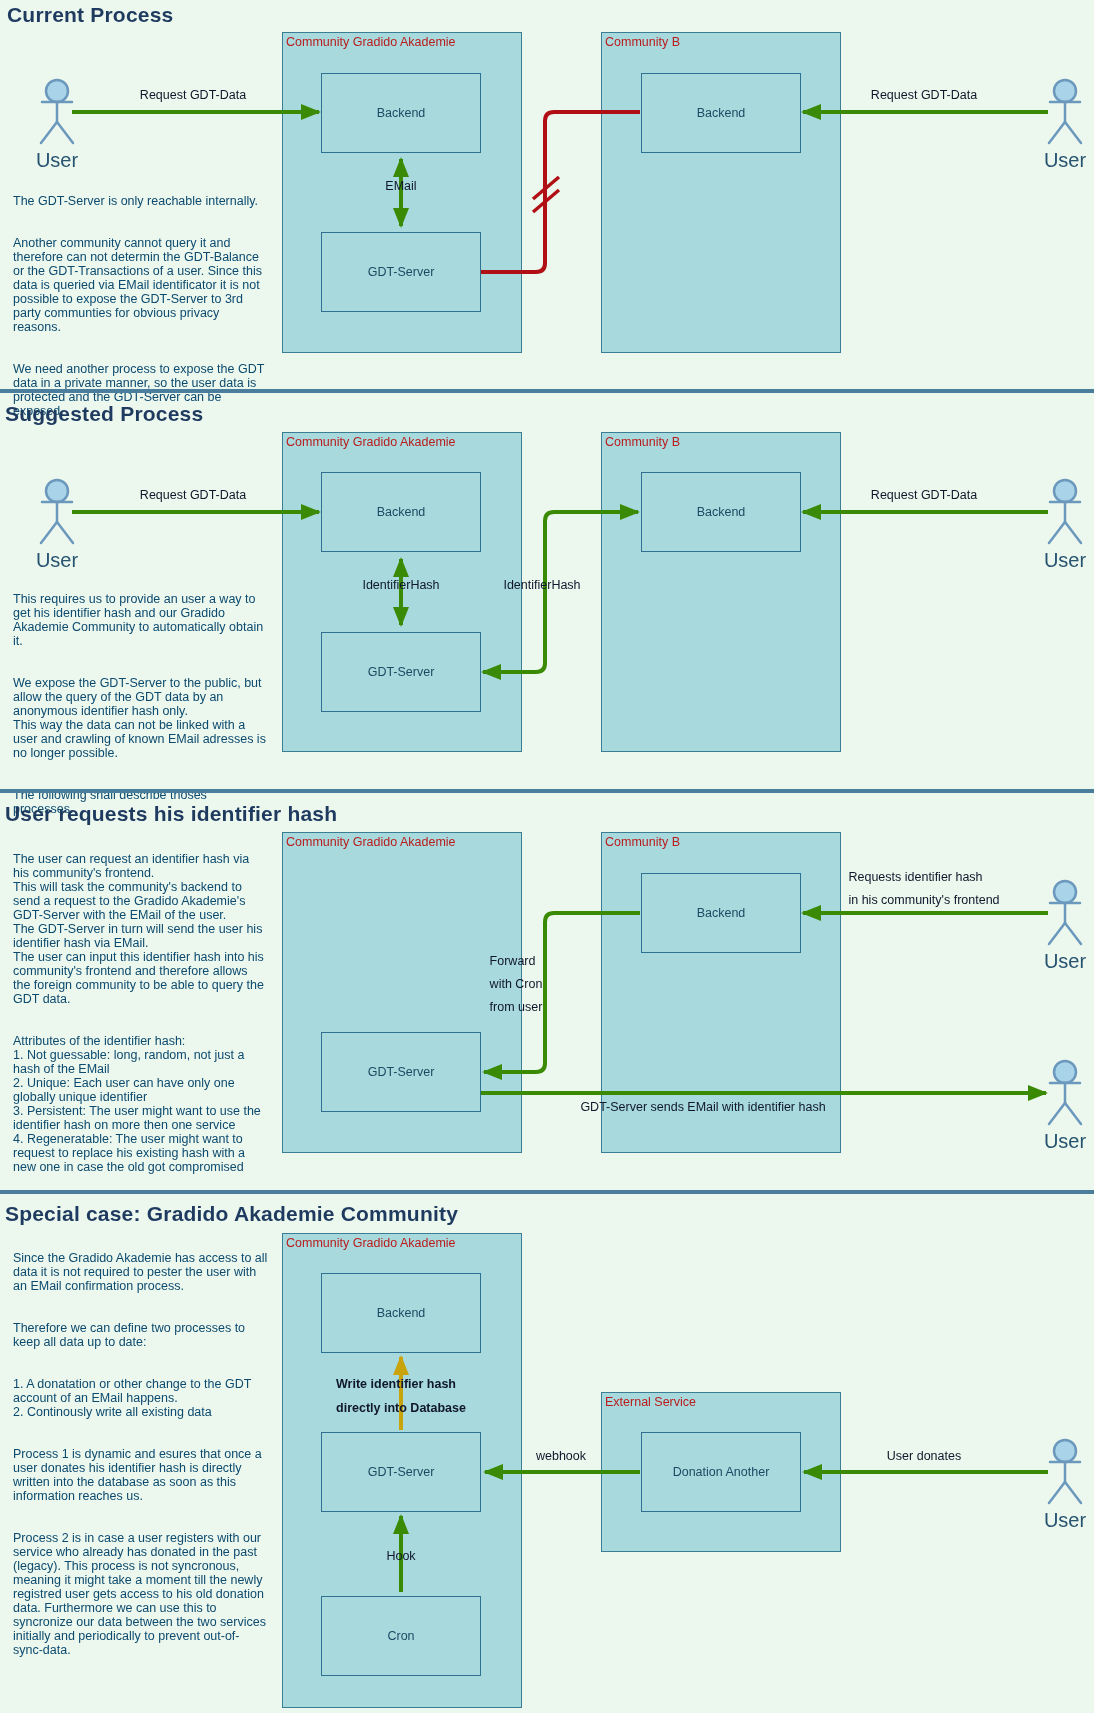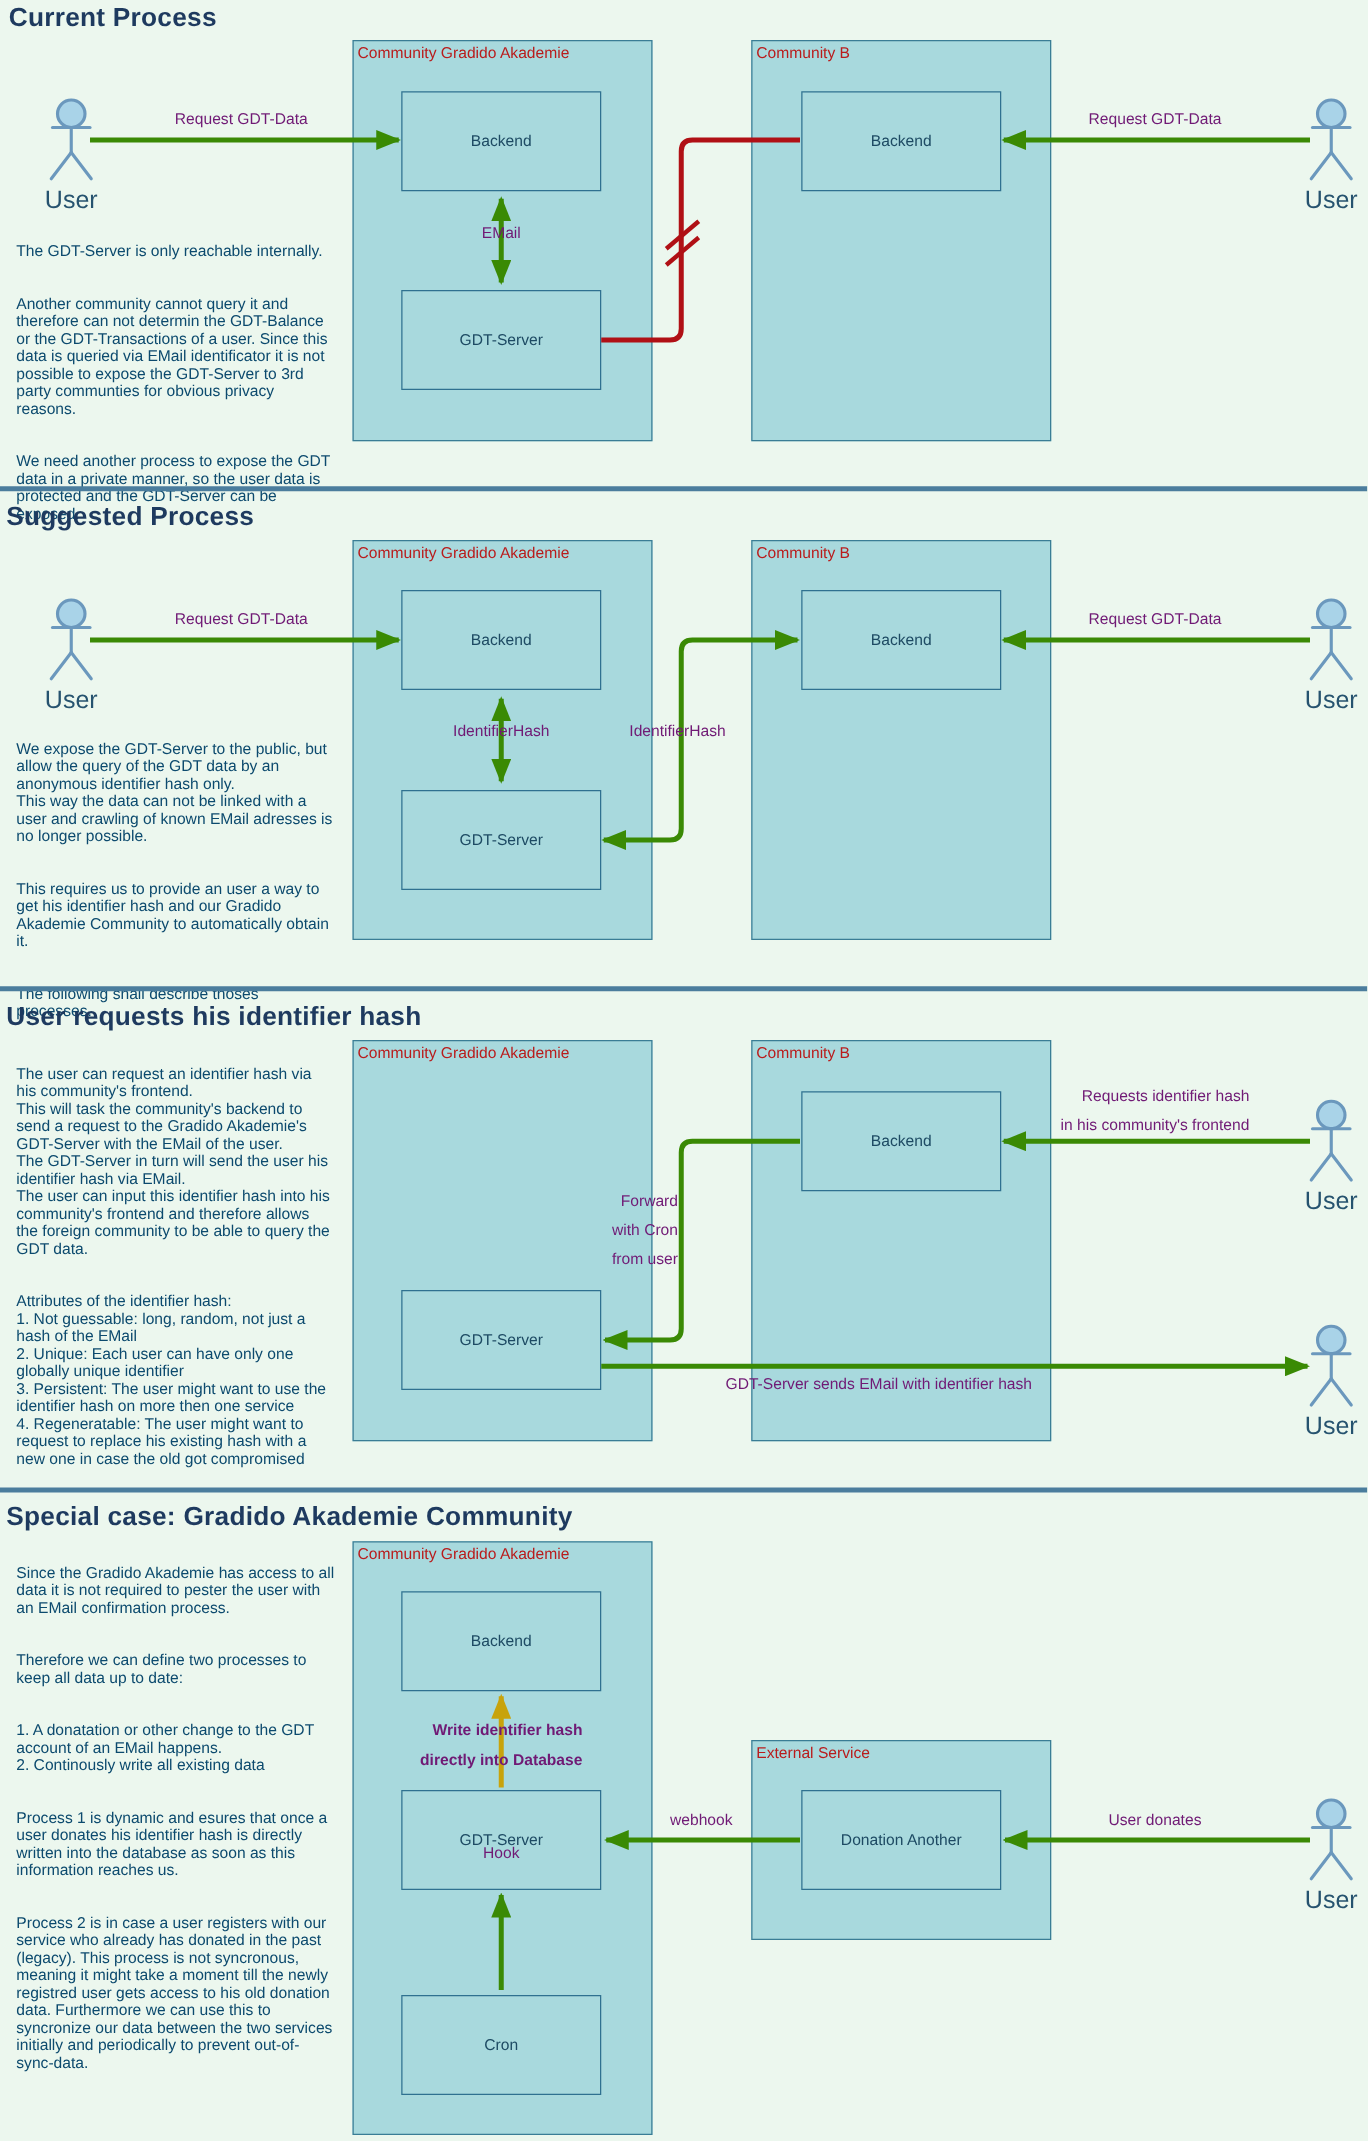--- a/index.html
+++ b/index.html
@@ -20,22 +20,22 @@
     position:absolute;top:2px;left:3px;font-size:12.5px;color:#b91c1c;white-space:nowrap;
   }
   .node{
     position:absolute;width:160px;height:80px;background:#a8d9dd;
     border:1px solid #2f7190;box-sizing:border-box;display:flex;
     align-items:center;justify-content:center;font-size:12.5px;color:#1d4a63;
     z-index:0;text-align:center;
   }
   .overlay{position:absolute;left:0;top:0;z-index:1;pointer-events:none;}
   .albl{
-    position:absolute;transform:translateX(-50%);font-size:12.5px;color:#701a75;
-    white-space:pre-line;text-align:right;line-height:14px;z-index:2;
+    position:absolute;transform:translateX(-50%);font-size:12.5px;color:#0f172a;
+    white-space:pre-line;text-align:left;line-height:14px;z-index:2;
   }
   .albl.lh23{line-height:23px;}
   .albl.lh24{line-height:24px;font-weight:bold;}
   .ulbl{
     position:absolute;transform:translateX(-50%);font-size:20px;color:#26536f;
     white-space:nowrap;z-index:2;
   }
   .txt{
     position:absolute;left:13px;width:255px;font-size:12.5px;line-height:14px;
     color:#0c4a6e;white-space:pre-line;z-index:2;
@@ -151,23 +151,23 @@
 
   <div class="albl" style="left:193px;top:488px">Request GDT-Data</div>
   <div class="albl" style="left:924px;top:488px">Request GDT-Data</div>
   <div class="albl" style="left:401px;top:578px">IdentifierHash</div>
   <div class="albl" style="left:542px;top:578px">IdentifierHash</div>
 
   <div class="ulbl" style="left:57px;top:549px">User</div>
   <div class="ulbl" style="left:1065px;top:549px">User</div>
 
   <div class="txt" style="top:578px">
+    <p>This requires us to provide an user a way to get his identifier hash and our Gradido Akademie Community to automatically obtain it.</p>
     <p>We expose the GDT-Server to the public, but allow the query of the GDT data by an anonymous identifier hash only.
 This way the data can not be linked with a user and crawling of known EMail adresses is no longer possible.</p>
-    <p>This requires us to provide an user a way to get his identifier hash and our Gradido Akademie Community to automatically obtain it.</p>
     <p>The following shall describe thoses processes.</p>
   </div>
 
   <div class="divider" style="top:789px"></div>
 
   <div class="sec-title" style="left:5px;top:802px">User requests his identifier hash</div>
 
   <div class="cbox" style="left:282px;top:832px;width:240px;height:321px">
     <div class="cbox-label">Community Gradido Akademie</div>
   </div>
@@ -209,21 +209,21 @@
   <div class="cbox" style="left:601px;top:1392px;width:240px;height:160px">
     <div class="cbox-label">External Service</div>
   </div>
   <div class="node" style="left:321px;top:1273px">Backend</div>
   <div class="node" style="left:321px;top:1432px">GDT-Server</div>
   <div class="node" style="left:321px;top:1596px">Cron</div>
   <div class="node" style="left:641px;top:1432px">Donation Another</div>
 
   <div class="albl lh24" style="left:401px;top:1372px">Write identifier hash
 directly into Database</div>
-  <div class="albl" style="left:401px;top:1475px">Hook</div>
+  <div class="albl" style="left:401px;top:1549px">Hook</div>
   <div class="albl" style="left:561px;top:1449px">webhook</div>
   <div class="albl" style="left:924px;top:1449px">User donates</div>
 
   <div class="ulbl" style="left:1065px;top:1509px">User</div>
 
   <div class="txt" style="top:1237px">
     <p>Since the Gradido Akademie has access to all data it is not required to pester the user with an EMail confirmation process.</p>
     <p>Therefore we can define two processes to keep all data up to date:</p>
     <p>1. A donatation or other change to the GDT account of an EMail happens.
 2. Continously write all existing data</p>

